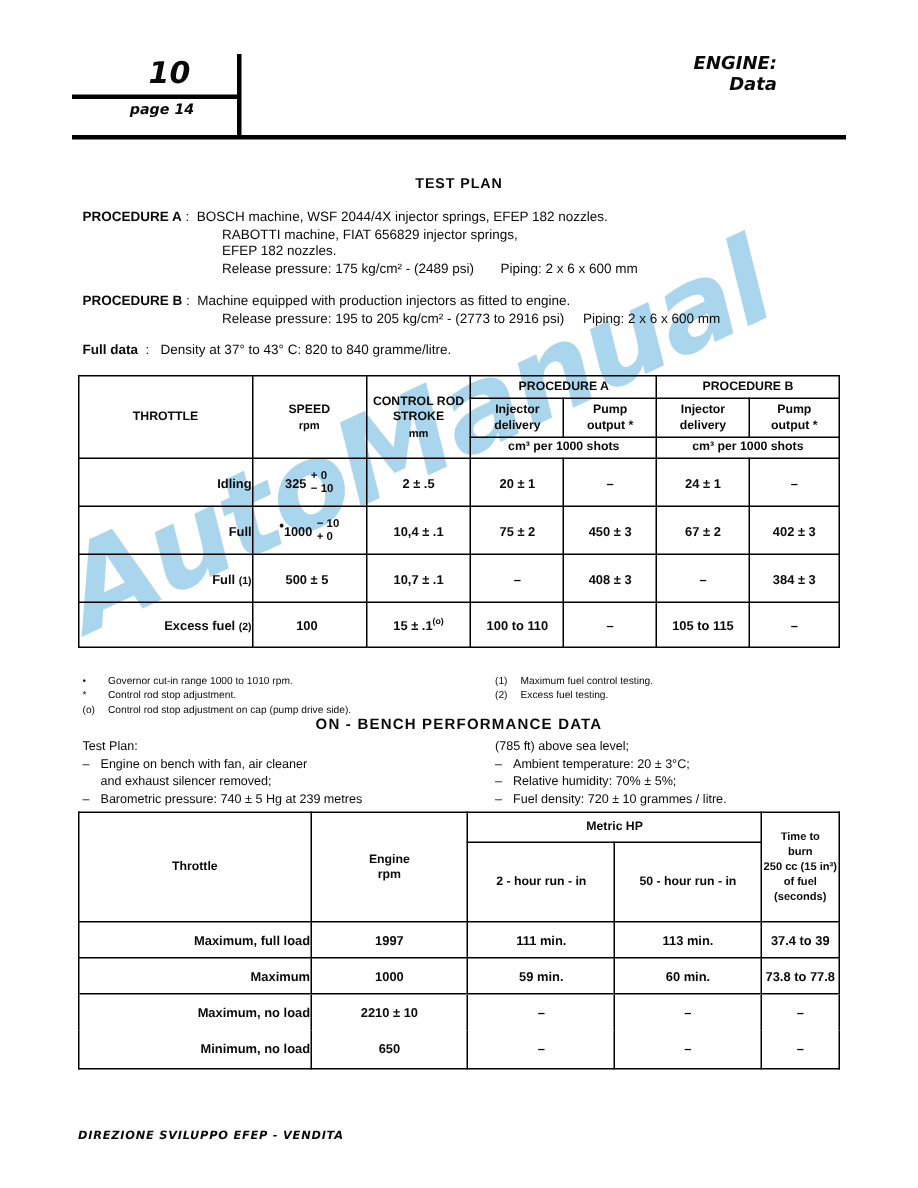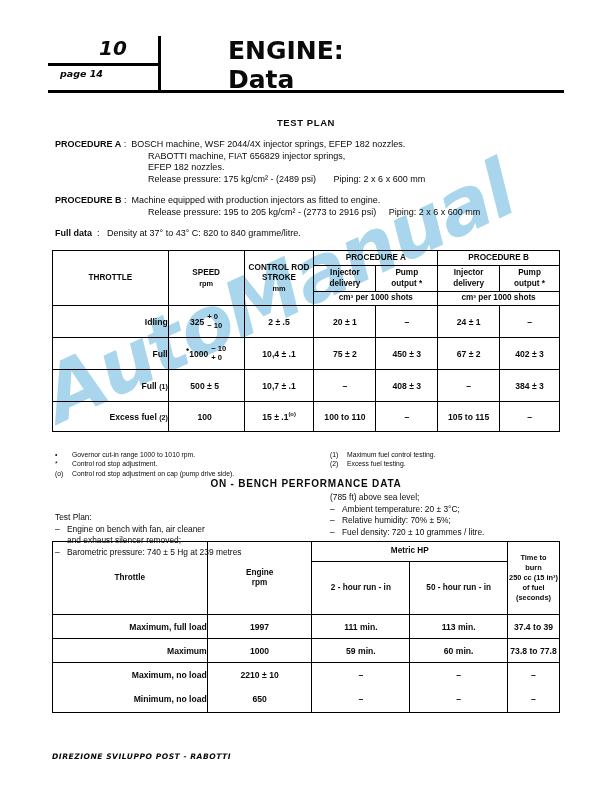--- a/index.html
+++ b/index.html
@@ -38,30 +38,30 @@
   #page { position:relative; z-index:2; width:612px; height:792px; }
 
   
   .masthead { position:absolute; left:48px; top:36px; width:516px; height:56px; }
   .mh-num {
     position:absolute; left:22px; top:0px; width:86px; text-align:center;
     font-size:20px; font-weight:bold; font-style:italic;
     font-family:"DejaVu Sans", sans-serif;
   }
   .mh-page {
-    position:absolute; left:12px; top:32px; width:96px; 
+    position:absolute; left:12px; top:32px; width:96px; text-align:center;
     font-size:9.5px; font-weight:bold; font-style:italic;
     font-family:"DejaVu Sans", sans-serif;
   }
   .mh-rule-short { position:absolute; left:0px; top:27px; width:110px; height:2.5px; background:#000; }
   .mh-vrule { position:absolute; left:110px; top:0px; width:2.5px; height:56px; background:#000; }
   .mh-rule-long { position:absolute; left:0px; top:54px; width:516px; height:2.5px; background:#000; }
   .mh-title {
-    position:absolute; left:180px; top:0px; width:290px; text-align:left;
-    font-size:25px; font-weight:bold; line-height:1.16;
+    position:absolute; left:180px; top:0px; width:290px; text-align:right;
+    font-size:12px; font-weight:bold; font-style:italic; line-height:1.16;
     font-family:"DejaVu Sans", sans-serif;
   }
   .mh-title .l2 { display:block; }
 
   
   .section-title {
     position:absolute; text-align:center; width:516px; left:48px;
     font-size:9.5px; font-weight:bold; letter-spacing:0.6px;
   }
   #test-plan-title { top:117px; }
@@ -106,21 +106,21 @@
   #fn-left { left:55px; top:450px; width:250px; }
   #fn-right { left:330px; top:450px; width:220px; }
   .fnblock .row { display:flex; }
   .fnblock .mk { width:17px; flex:0 0 17px; }
   .fnblock .tx { flex:1; }
 
   
   #onbench-title { top:478px; font-size:10px; letter-spacing:0.8px; }
 
   .tp { position:absolute; font-size:8.4px; line-height:11.2px; }
-  #testplan-left { left:55px; top:492px; width:270px;margin-top:20px; }
+  #testplan-left { left:55px; top:492px; width:270px; }
   #testplan-right { left:330px; top:492px; width:235px; }
   .tp .hdr { margin-bottom:1px; }
   .tp .li { display:flex; }
   .tp .li .dash { width:12px; flex:0 0 12px; }
   .tp .li .txt { flex:1; }
   .tp .cont { padding-left:12px; }
 
   
   #table-bench { left:52px; top:541px; width:508px; }
   #table-bench .rowlabel { padding-left:14px; }
@@ -422,15 +422,15 @@
       <tr>
         <td class="rowlabel" style="height:26px; border-top:none">Minimum, no load</td>
         <td class="val" style="border-top:none">650</td>
         <td class="val" style="border-top:none">–</td>
         <td class="val" style="border-top:none">–</td>
         <td class="val" style="border-top:none">–</td>
       </tr>
     </tbody>
   </table>
 
-  <div id="footer">DIREZIONE  SVILUPPO  POST - RABOTTI</div>
+  <div id="footer">DIREZIONE  SVILUPPO  EFEP - VENDITA</div>
 
 </div>
 
 </body></html>

